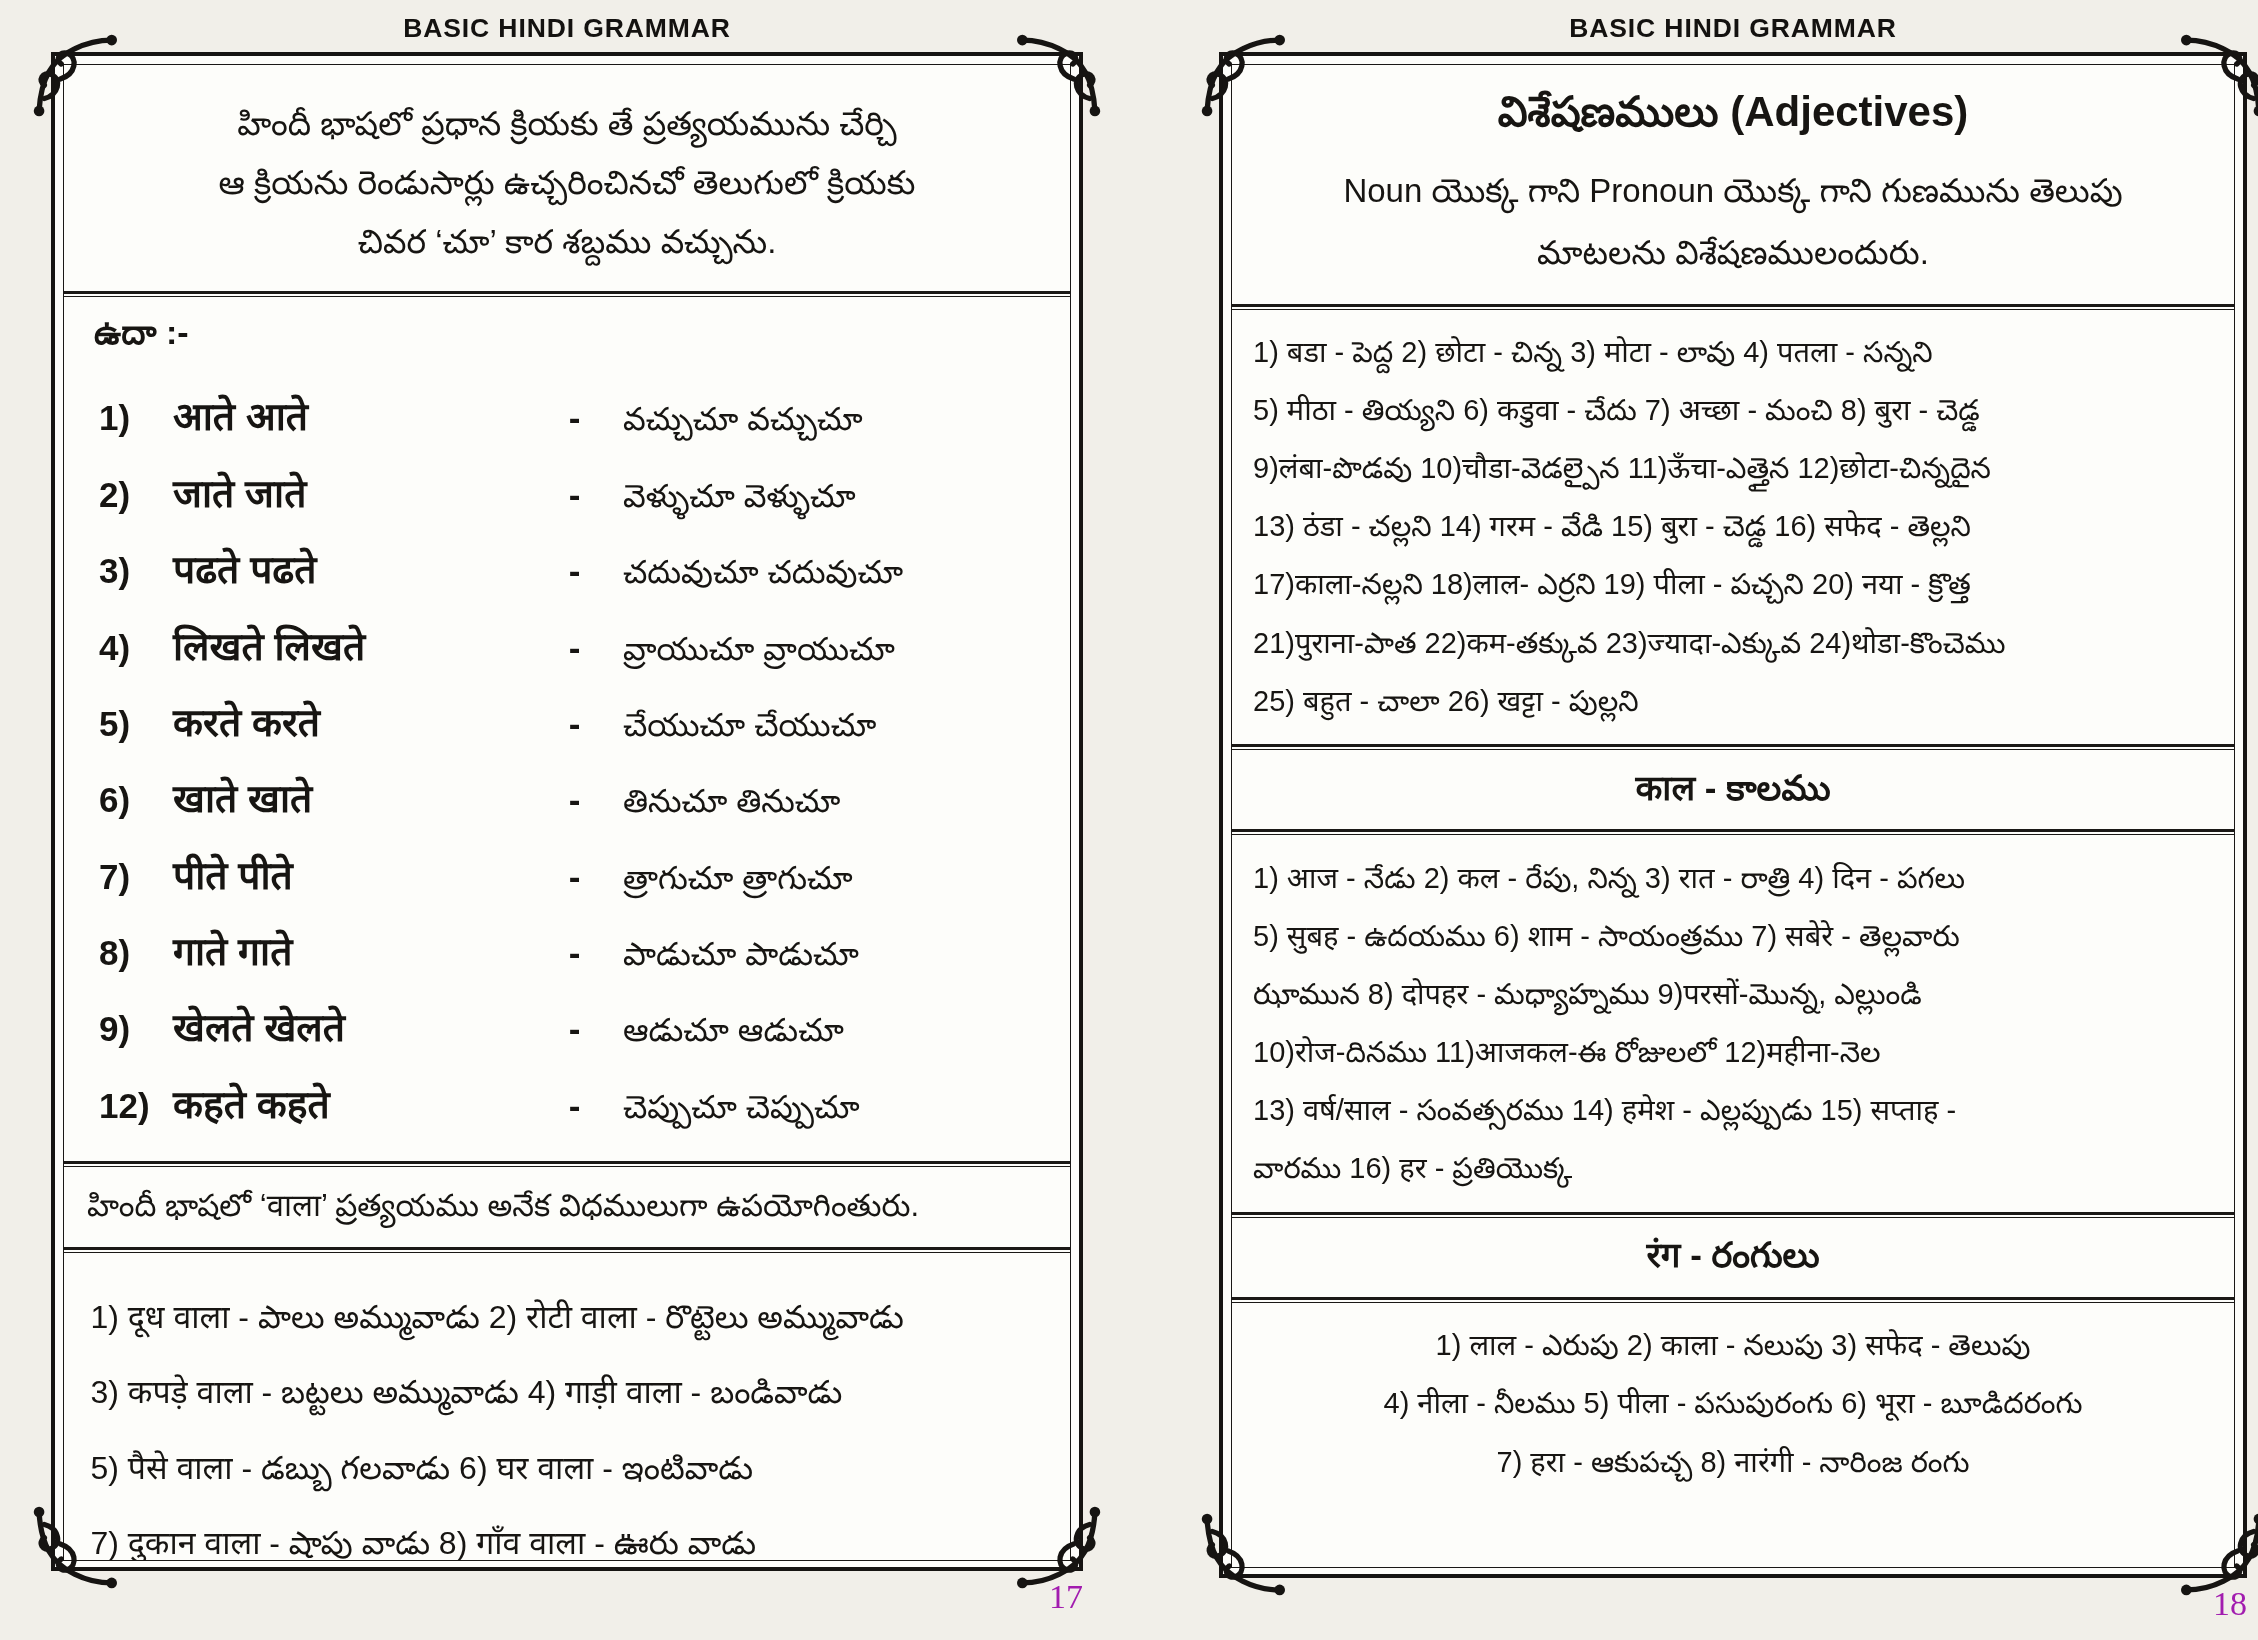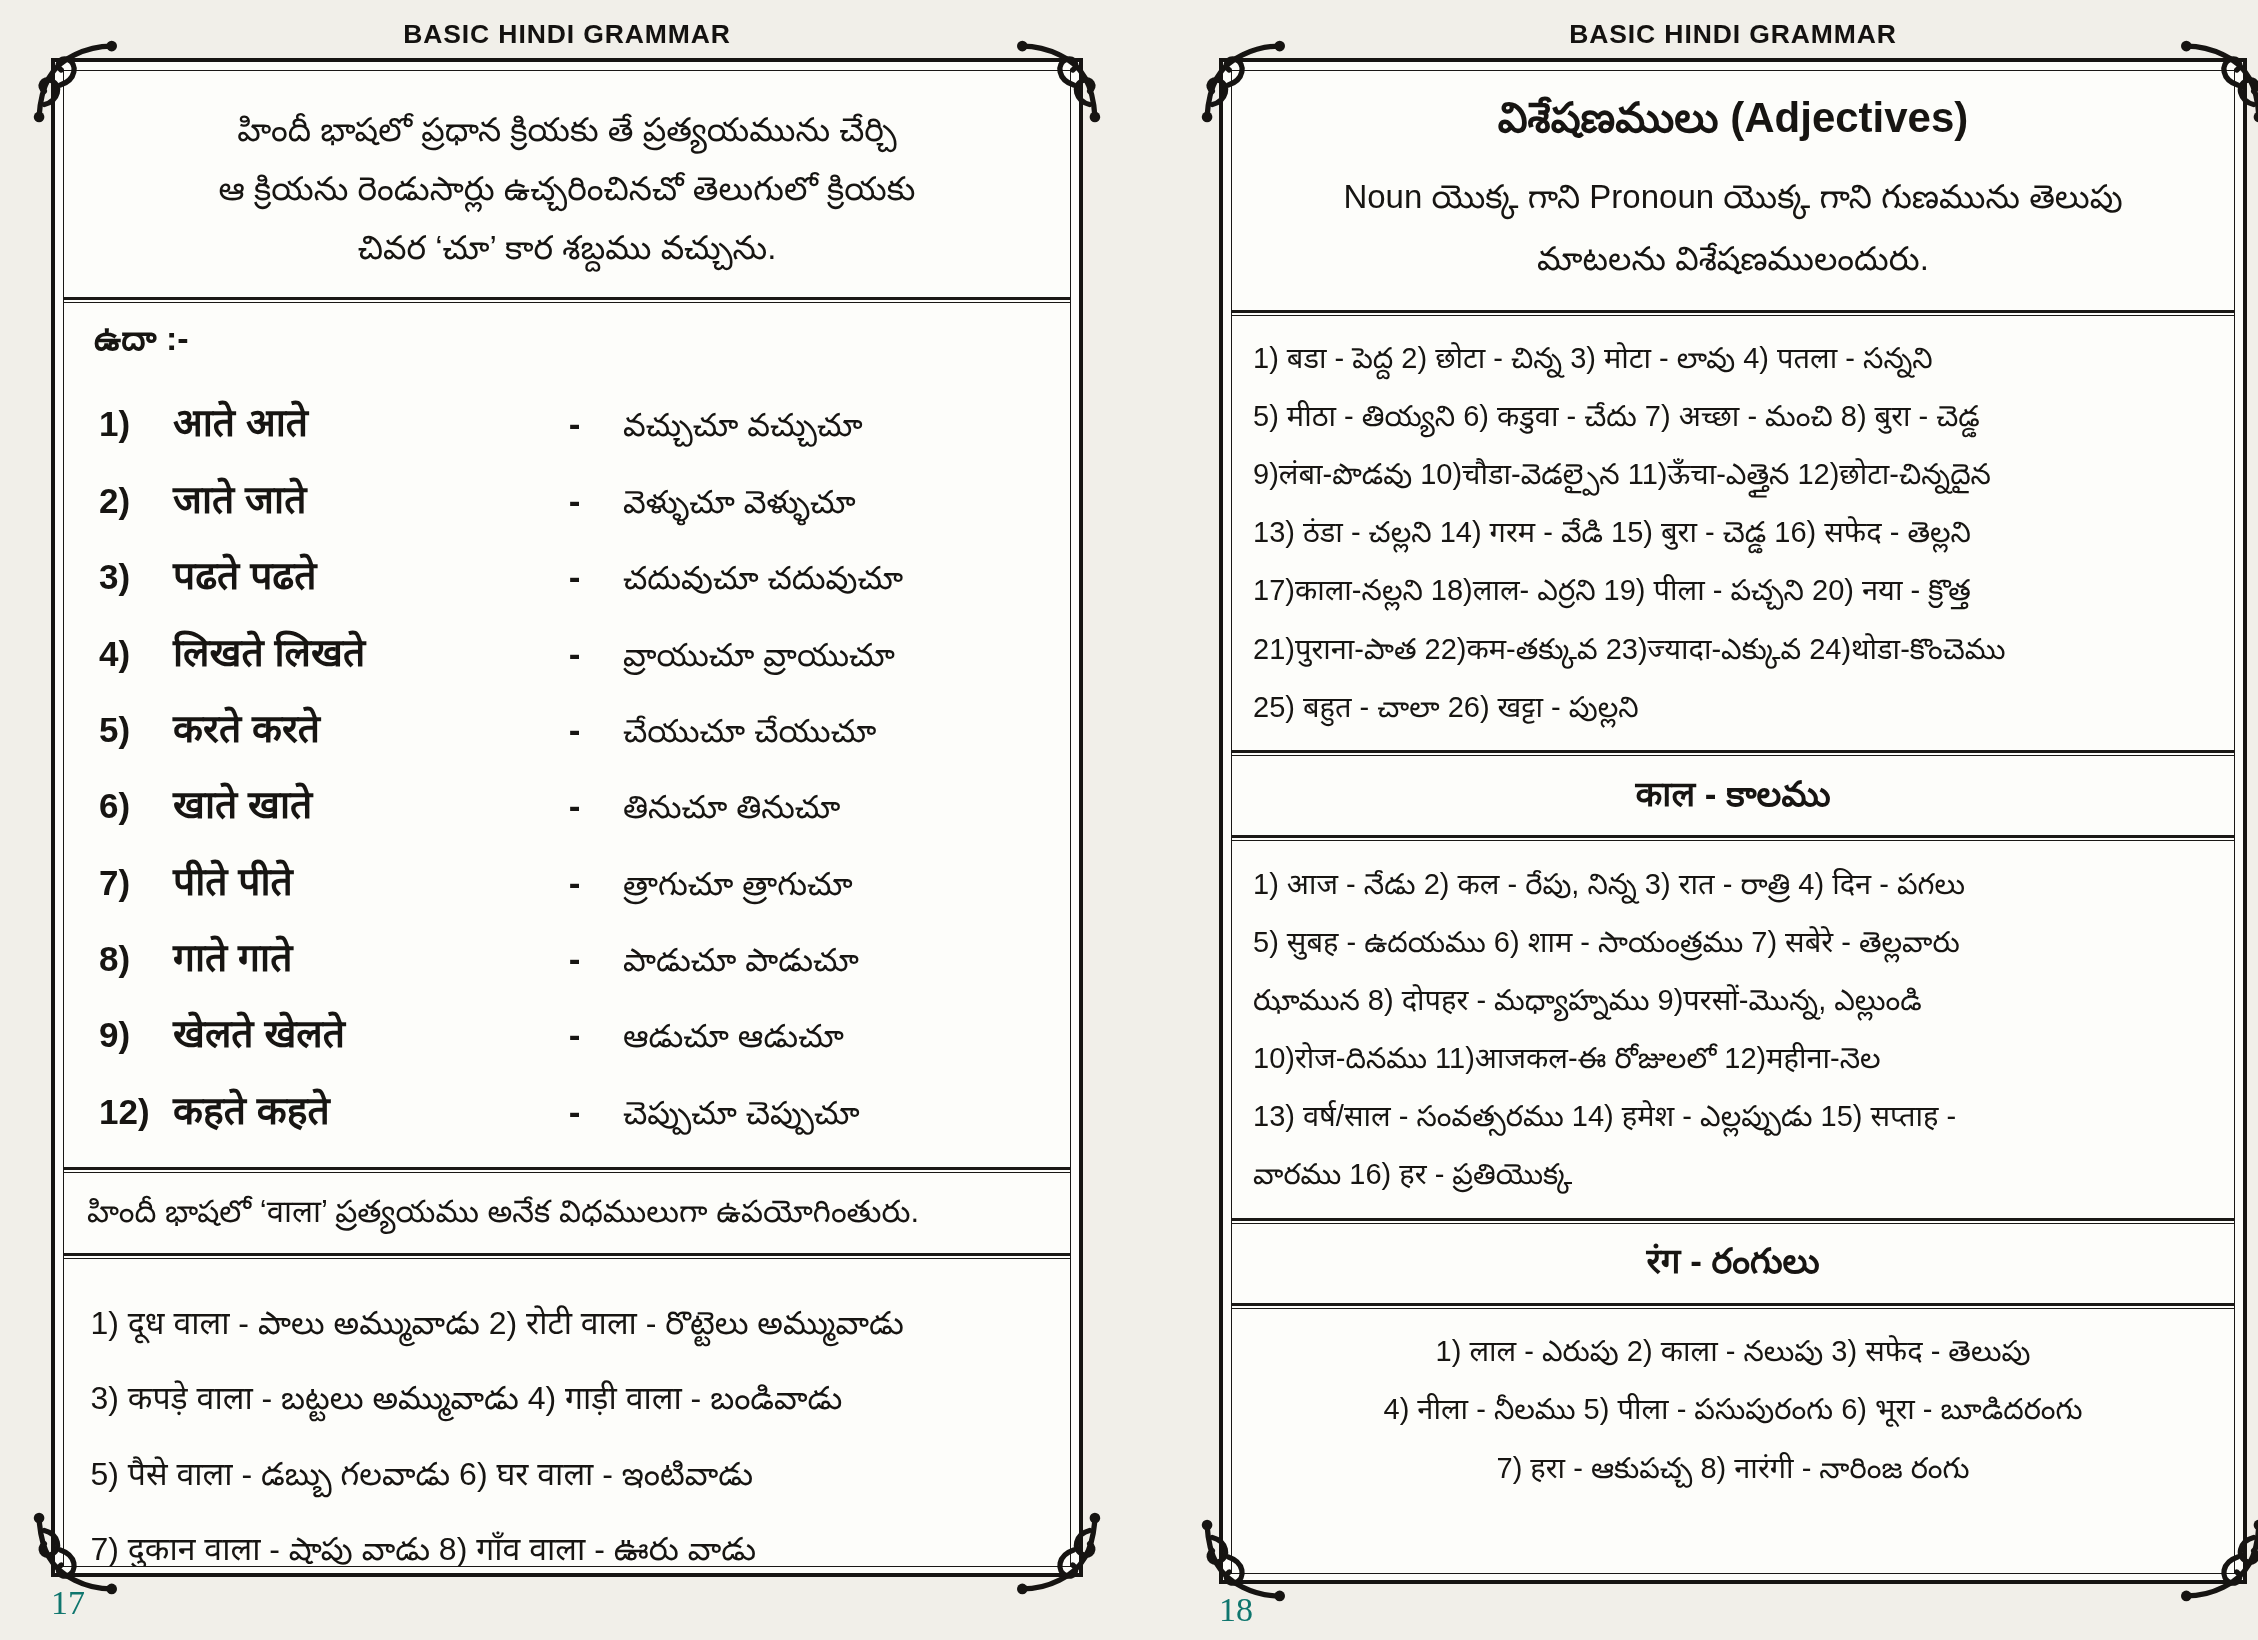--- a/index.html
+++ b/index.html
@@ -4,21 +4,21 @@
 <style>
   html,body{margin:0;padding:0;}
   body{
     width:2258px;height:1640px;
     background:#f1efe9;
     font-family:"Liberation Sans","DejaVu Sans",sans-serif;
     color:#171512;
     overflow:hidden;
     position:relative;
   }
-  .page-wrap{position:absolute;top:8px;}
+  .page-wrap{position:absolute;top:2px;}
   .book-header{
     text-align:center;
     font-size:26.5px;font-weight:bold;letter-spacing:0.9px;
     padding:10.6px 0 8.8px 0;color:#141210;
   }
   .page{
     position:relative;
     background:#fdfdfa;
     border:4.4px solid #161412;
     box-sizing:border-box;
@@ -52,22 +52,22 @@
   .crows{padding:3.5px 30px 8.8px 35px;flex:1 1 auto;}
   .crow{display:flex;align-items:baseline;margin:19.4px 0;}
   .cnum{width:74px;font-size:35px;font-weight:bold;flex:0 0 auto;}
   .chin{width:353px;font-size:39px;font-weight:bold;flex:0 0 auto;}
   .cdash{width:97px;text-align:center;font-size:35px;font-weight:bold;flex:0 0 auto;}
   .ctel{flex:1 1 auto;font-size:32px;}
   .band{font-size:31px;padding:16px 23px;font-weight:500;}
   .wala{padding:14px 25px 7px 26.5px;}
   .wala .wline{font-size:32px;font-weight:500;margin:26.5px 0;}
   .page-num{
-    text-align:left;font-size:34px;font-family:"Liberation Serif","DejaVu Serif",serif;
-    padding-top:7px;color:#0f766e;
+    text-align:right;font-size:34px;font-family:"Liberation Serif","DejaVu Serif",serif;
+    padding-top:7px;color:#a21caf;
   }
   
   .rtitle{
     text-align:center;font-size:42px;font-weight:bold;
     padding:23px 17.6px 5.3px 17.6px;
   }
   .rintro{
     text-align:center;font-size:33px;line-height:1.85;
     padding:8.8px 26.5px 21px 26.5px;
   }

